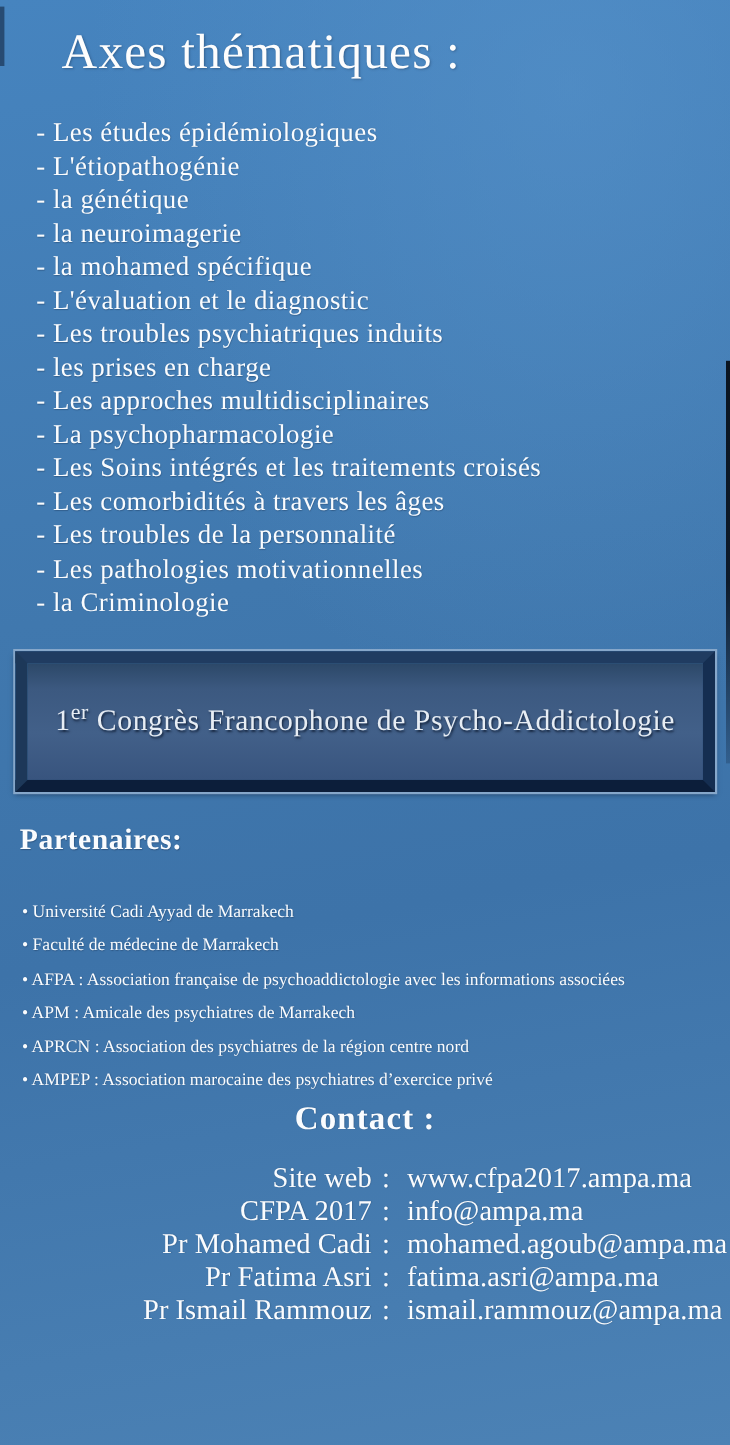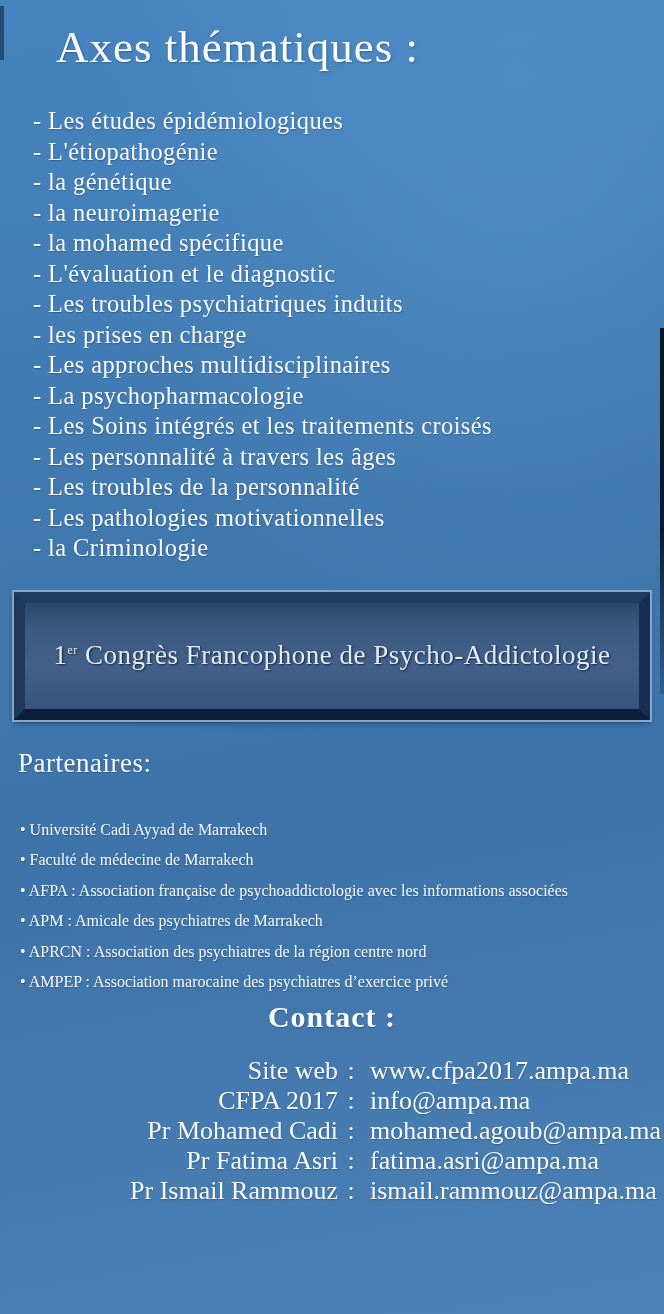--- a/index.html
+++ b/index.html
@@ -33,28 +33,28 @@
     border-color:#203c61 #152e51 #0c1e3a #1d3859;
     box-shadow:0 0 0 2px #86a7ca, 0 3px 5px rgba(8,18,38,.55);
     background:linear-gradient(180deg,#2c4868 0%,#3c5980 22%,#426089 60%,#38547e 100%);
     display:flex;flex-direction:column;justify-content:center;align-items:center;
     text-align:center;
   }
   .banner-line1{
     font-size:27px;letter-spacing:.5px;color:#e7edf4;
     text-shadow:1px 1px 2px rgba(10,22,44,.8);
   }
-  .banner-line1 sup{font-size:12px;line-height:0;}
+  .banner-line1 sup{font-size:20px;line-height:0;}
   .banner-line2{
     margin-top:13px;font-size:31px;font-weight:bold;color:#fdfdfd;
     letter-spacing:.3px;word-spacing:2px;
     text-shadow:1px 1px 2px rgba(10,22,44,.8);
   }
   h2[data-name="partners-heading"]{
-    margin:28px 0 0 18px;font-size:27px;font-weight:normal;letter-spacing:.5px;
+    margin:28px 0 0 18px;font-size:27px;font-weight:bold;letter-spacing:.5px;
     text-shadow:.5px .5px 1px rgba(20,40,70,.4);
   }
   ul[data-name="partners-list"]{
     margin:36px 0 0 0;padding:0 4px 0 6px;width:652px;box-sizing:border-box;
     font-size:16px;line-height:30.6px;
     text-shadow:.5px .5px 1px rgba(20,40,70,.35);
   }
   ul[data-name="partners-list"] li{text-indent:14px;}
   h2[data-name="contact-heading"]{
     margin:2px 0 0 0;text-align:center;
@@ -83,21 +83,21 @@
     <li data-name="theme-item">- L'étiopathogénie</li>
     <li data-name="theme-item">- la génétique</li>
     <li data-name="theme-item">- la neuroimagerie</li>
     <li data-name="theme-item">- la mohamed spécifique</li>
     <li data-name="theme-item">- L'évaluation et le diagnostic</li>
     <li data-name="theme-item">- Les troubles psychiatriques induits</li>
     <li data-name="theme-item">- les prises en charge</li>
     <li data-name="theme-item">- Les approches multidisciplinaires</li>
     <li data-name="theme-item">- La psychopharmacologie</li>
     <li data-name="theme-item">- Les Soins intégrés et les traitements croisés</li>
-    <li data-name="theme-item">- Les personnalité à travers les âges</li>
+    <li data-name="theme-item">- Les comorbidités à travers les âges</li>
     <li data-name="theme-item">- Les troubles de la personnalité</li>
     <li data-name="theme-item">- Les pathologies motivationnelles</li>
     <li data-name="theme-item">- la Criminologie</li>
   </ul>
 
 <div class="banner" data-name="congress-banner">
   <div class="banner-line1" data-name="congress-banner-title">
     <span data-name="congress-number">1</span><sup data-name="congress-ordinal">er</sup><span data-name="congress-title-text"> Congrès Francophone de Psycho-Addictologie</span>
   </div>
 </div>

